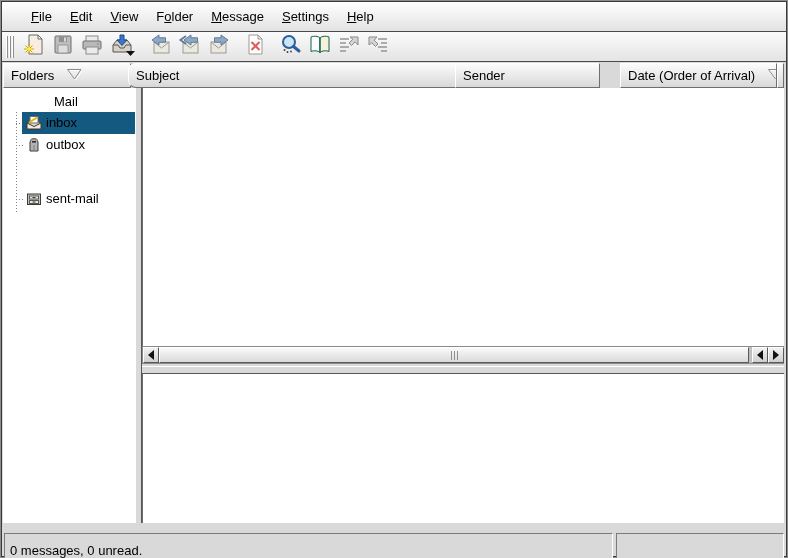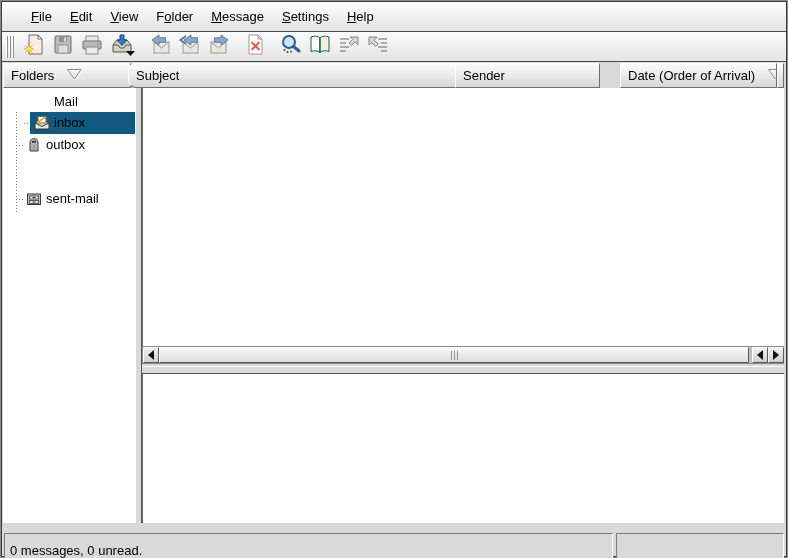--- a/index.html
+++ b/index.html
@@ -314,21 +314,21 @@
         <polygon points="1.5,2.5 15,2.5 8.5,12" fill="none" stroke="#8a8a8a"></polygon>
       </svg>
   </span>
 </div>
 <div class="hdr" style="left:777px;width:7px;padding:0;"></div>
 
 <div class="folder-pane">
   <div class="tree-root">Mail</div>
   <div class="tree-vline"></div>
 
-  <div class="tree-row selected" style="top:24px;margin-left:8px;">
+  <div class="tree-row selected" style="top:24px;">
     <div class="tree-stub"></div>
     <div class="tree-sel"></div>
     <span class="tree-icon">
       <svg width="18" height="18" viewBox="0 0 18 18">
         <polygon points="2,9 9,5.5 16,9 16,15 2,15" fill="#ddd8ca" stroke="#3a3a3a"></polygon>
         <rect x="5" y="2.5" width="8" height="6.5" fill="#ffffff" stroke="#6a6a6a"></rect>
         <line x1="4" y1="8.5" x2="12" y2="3.5" stroke="#e3b300" stroke-width="2"></line>
         <polygon points="2,9 9,12.5 16,9 16,15 2,15" fill="#efeadb" stroke="#3a3a3a"></polygon>
       </svg>
     </span>

